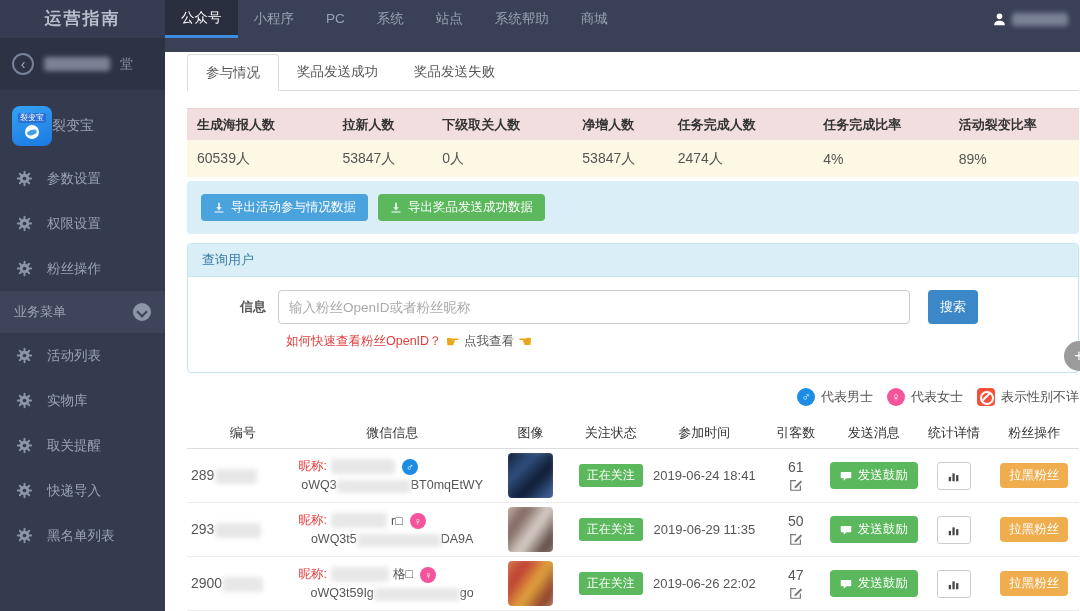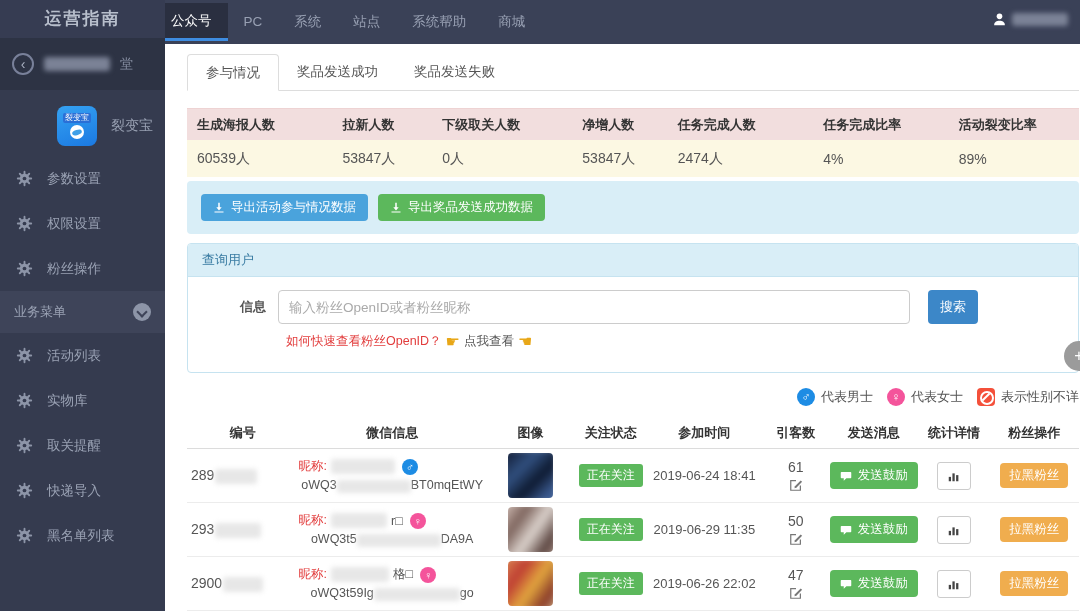--- a/index.html
+++ b/index.html
@@ -8,40 +8,40 @@
   .page { position:relative; width:1080px; height:611px; overflow:hidden; background:#eab308; }
 
   
   .sidebar { position:absolute; left:0; top:0; width:165px; height:611px; background:#353b4f; z-index:2; }
   .logo { height:38px; line-height:38px; text-align:center; color:#b8bfcc; font-size:17px;
     font-weight:bold; letter-spacing:2px; background:#363c52; }
   .account { height:52px; display:flex; align-items:center; gap:10px; padding:0 12px; background:#2d3344; }
   .back-circle { width:22px; height:22px; border:2px solid #79809; border:2px solid #79819a; border-radius:50%;
     color:#aab1c2; font-size:14px; line-height:18px; text-align:center; flex:0 0 auto; cursor:pointer; }
   .account-tail { color:#8a92a5; font-size:13px; }
-  .app-row { margin:16px 12px 10px; display:flex; align-items:center; gap:14px; cursor:pointer;justify-content:flex-end; }
+  .app-row { margin:16px 12px 10px; display:flex; align-items:center; cursor:pointer; }
   .app-icon { width:40px; height:40px; border-radius:8px; background:linear-gradient(160deg,#35a2f2,#1b79e2);
     display:flex; flex-direction:column; align-items:center; justify-content:center; gap:2px; }
   .app-icon .mini { font-size:8px; color:#fff; background:#2a6fd6; padding:0 2px; border-radius:2px; line-height:10px; }
   .app-icon .ball { width:14px; height:14px; background:#fff; border-radius:50%; position:relative; overflow:hidden; }
   .app-icon .ball::after { content:""; position:absolute; left:2px; top:5px; width:10px; height:5px;
     background:#3fa0e8; border-radius:50%; transform:rotate(-18deg); }
   .app-label { color:#99a1b3; font-size:14px; }
   .menu-item { height:45px; display:flex; align-items:center; gap:14px; padding-left:16px;
     color:#9aa2b4; font-size:13.5px; cursor:pointer; }
   .menu-item svg { flex:0 0 auto; }
   .section-row { height:42px; background:#3e4459; display:flex; align-items:center; justify-content:space-between;
     padding:0 14px; color:#9aa2b4; font-size:13px; cursor:pointer; }
   .toggle-circle { width:18px; height:18px; border-radius:50%; background:#8d95a8; position:relative; }
   .toggle-circle::after { content:""; position:absolute; left:5px; top:5px; width:6px; height:6px;
     border-right:2px solid #3e4459; border-bottom:2px solid #3e4459; transform:rotate(45deg); }
 
   
-  .topnav { position:absolute; left:155px; top:0; right:0; height:44px; background:#3a4157;
-    display:flex; align-items:center; z-index:1; }
+  .topnav { position:absolute; left:165px; top:0; right:0; height:52px; background:#3a4157;
+    display:flex; align-items:flex-start; z-index:1; }
   .nav-item { padding:0 16px; line-height:38px; font-size:13.5px; color:#98a0b3; cursor:pointer; }
   .nav-item.active { background:#2a2f40; color:#fff; border-bottom:3px solid #3e8ce0; line-height:35px; }
   .nav-user { position:absolute; right:12px; top:0; height:38px; display:flex; align-items:center; gap:5px; cursor:pointer; }
 
   .patch { display:inline-block; background:#e7e7e7; border-radius:3px; filter:blur(2.5px); vertical-align:middle; }
   .patch.dark { background:#7b8296; }
 
   
   .main { position:absolute; left:165px; top:38px; right:0; bottom:0; background:#fff;
     border-top:1px solid #e3e3e3; padding:15px 0 0 22px; }
@@ -93,21 +93,21 @@
   .gicon.f { background:#f4549b; }
   .gicon.sm { width:16px; height:16px; font-size:11px; margin-left:3px; }
   .noicon { width:18px; height:18px; border-radius:4px; background:#f4503a; position:relative; flex:0 0 auto; }
   .noicon::before { content:""; position:absolute; left:3px; top:3px; width:10px; height:10px;
     border:2px solid #fff; border-radius:50%; }
   .noicon::after { content:""; position:absolute; left:4px; top:8px; width:10px; height:2px;
     background:#fff; transform:rotate(-45deg); }
 
   .dtable { margin-top:12px; }
   .dgrid { display:grid; grid-template-columns:12.5% 21% 10% 8% 13% 7.5% 10% 8% 10%; align-items:center; }
-  .dhead { height:31px; font-weight:bold; font-size:13px; color:#333; border-bottom:1px solid #dcdcdc; text-align:center; }
+  .dhead { height:31px; font-weight:normal; font-size:13px; color:#333; border-bottom:1px solid #dcdcdc; text-align:center; }
   .drow { min-height:52px; border-bottom:1px solid #ececec; text-align:center; font-size:13px; color:#555; padding:4px 0; }
   .cell-num { text-align:left; padding-left:4px; font-size:14px; }
   .wx-line1 { display:flex; align-items:center; justify-content:flex-start; gap:4px; font-size:12.5px; }
   .nick-label { color:#e23c3c; }
   .wx-line2 { font-size:12.5px; color:#555; margin-top:3px; white-space:nowrap; }
   .avatar { width:45px; height:45px; border-radius:4px; overflow:hidden; margin:0 auto; }
   .avatar i { display:block; width:120%; height:120%; margin:-10% 0 0 -10%; filter:blur(3px); }
   .av0 i { background:linear-gradient(135deg,#16233f 10%,#31507f 35%,#0e1a31 60%,#3c5c92 85%); }
   .av1 i { background:linear-gradient(125deg,#cdb9b1 5%,#7e655e 30%,#dcd3cd 55%,#5c4641 80%,#b79f96); }
   .av2 i { background:linear-gradient(125deg,#d9824e 5%,#bf3f33 30%,#e2a63e 55%,#8a3b2a 80%,#d8c392); }
@@ -248,20 +248,21 @@
             <circle cx="10" cy="10" r="5.6"></circle>
           </g>
           <circle cx="10" cy="10" r="2.2" fill="#353b4f"></circle>
         </svg>
       <span>黑名单列表</span>
     </div>
   </div>
 
   <div class="topnav">
     <div class="nav-item active">公众号</div>
+    <div class="nav-item">小程序</div>
     <div class="nav-item">PC</div>
     <div class="nav-item">系统</div>
     <div class="nav-item">站点</div>
     <div class="nav-item">系统帮助</div>
     <div class="nav-item">商城</div>
     <div class="nav-user">
       <svg width="15" height="15" viewBox="0 0 16 16">
           <circle cx="8" cy="4.6" r="3" fill="#fff"></circle>
           <path d="M2.3 14c0-3.2 2.6-4.6 5.7-4.6s5.7 1.4 5.7 4.6z" fill="#fff"></path>
         </svg>

